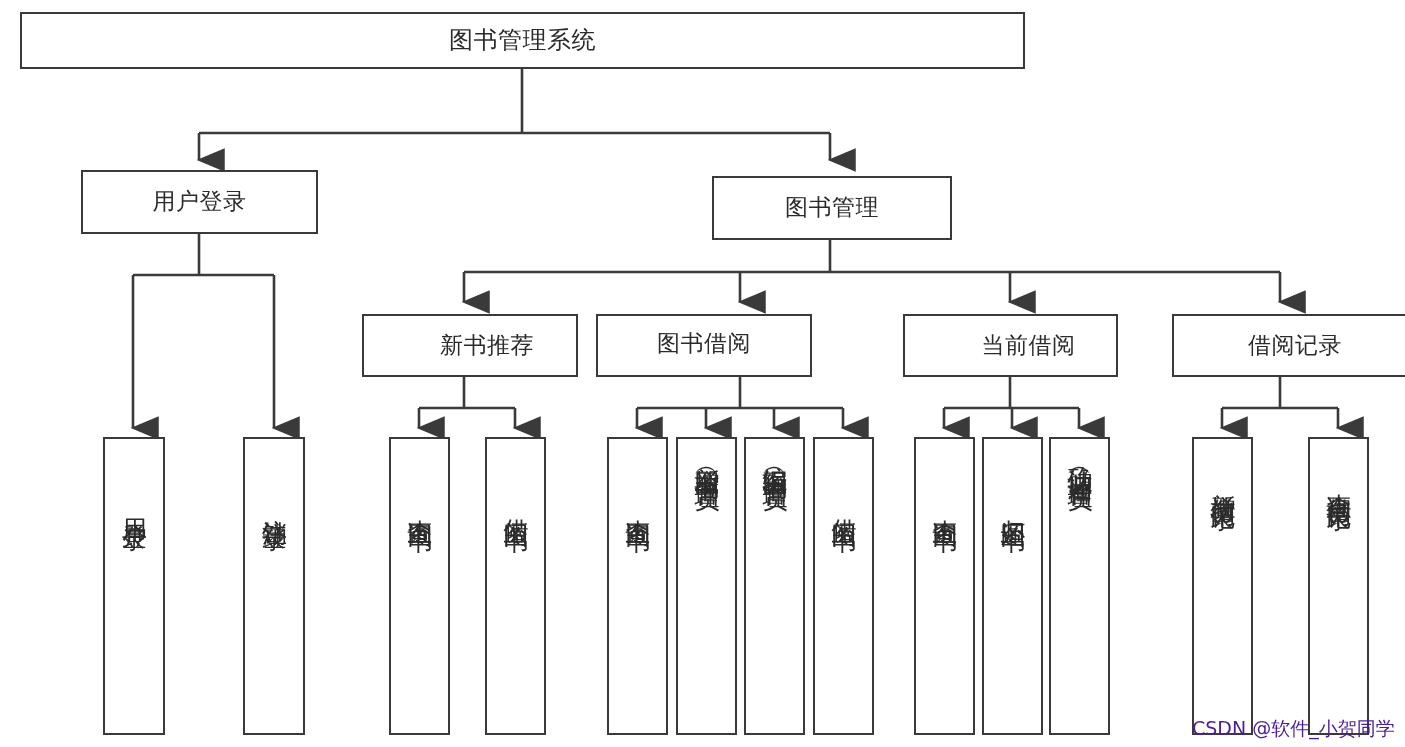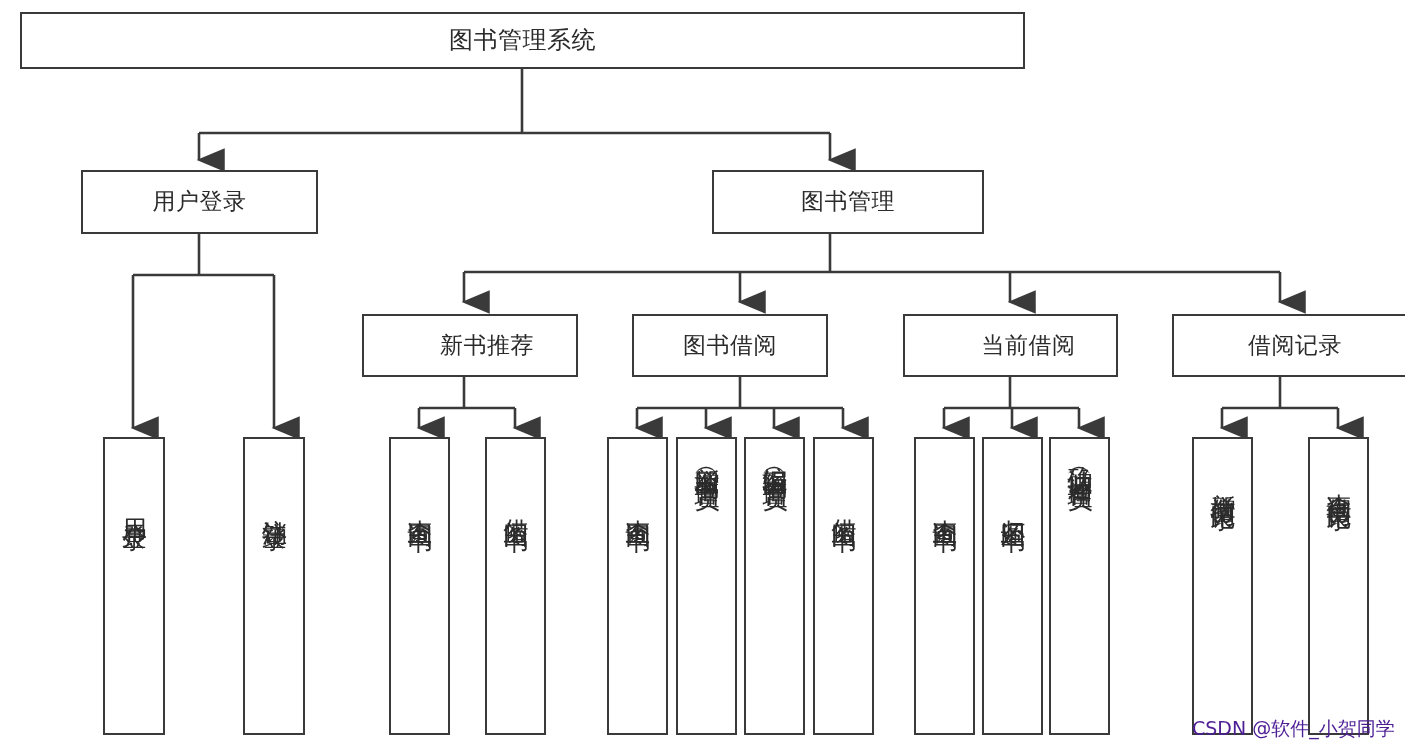--- a/index.html
+++ b/index.html
@@ -124,28 +124,28 @@
     </g>
   </svg>
 
   <div class="node root horizontal" style="left:20px; top:12px; width:1005px; height:57px;">
     <span class="node-label">图书管理系统</span>
   </div>
 
   <div class="node horizontal" style="left:81px; top:170px; width:237px; height:64px;">
     <span class="node-label">用户登录</span>
   </div>
-  <div class="node horizontal" style="left:712px; top:170px; width:272px; height:64px;">
+  <div class="node horizontal" style="left:712px; top:176px; width:240px; height:64px;">
     <span class="node-label">图书管理</span>
   </div>
 
   <div class="node horizontal" style="left:362px; top:314px; width:216px; height:63px;padding-left:34px;">
     <span class="node-label">新书推荐</span>
   </div>
-  <div class="node horizontal" style="left:632px; top:314px; width:196px; height:63px;">
+  <div class="node horizontal" style="left:596px; top:314px; width:216px; height:63px;font-family:Liberation Mono, monospace;">
     <span class="node-label">图书借阅</span>
   </div>
   <div class="node horizontal" style="left:903px; top:314px; width:215px; height:63px;padding-left:36px;">
     <span class="node-label">当前借阅</span>
   </div>
   <div class="node horizontal" style="left:1172px; top:314px; width:246px; height:63px;">
     <span class="node-label">借阅记录</span>
   </div>
 
   <div class="node vertical" style="left:103px; top:437px; width:62px; height:298px; padding-top:60px;">

